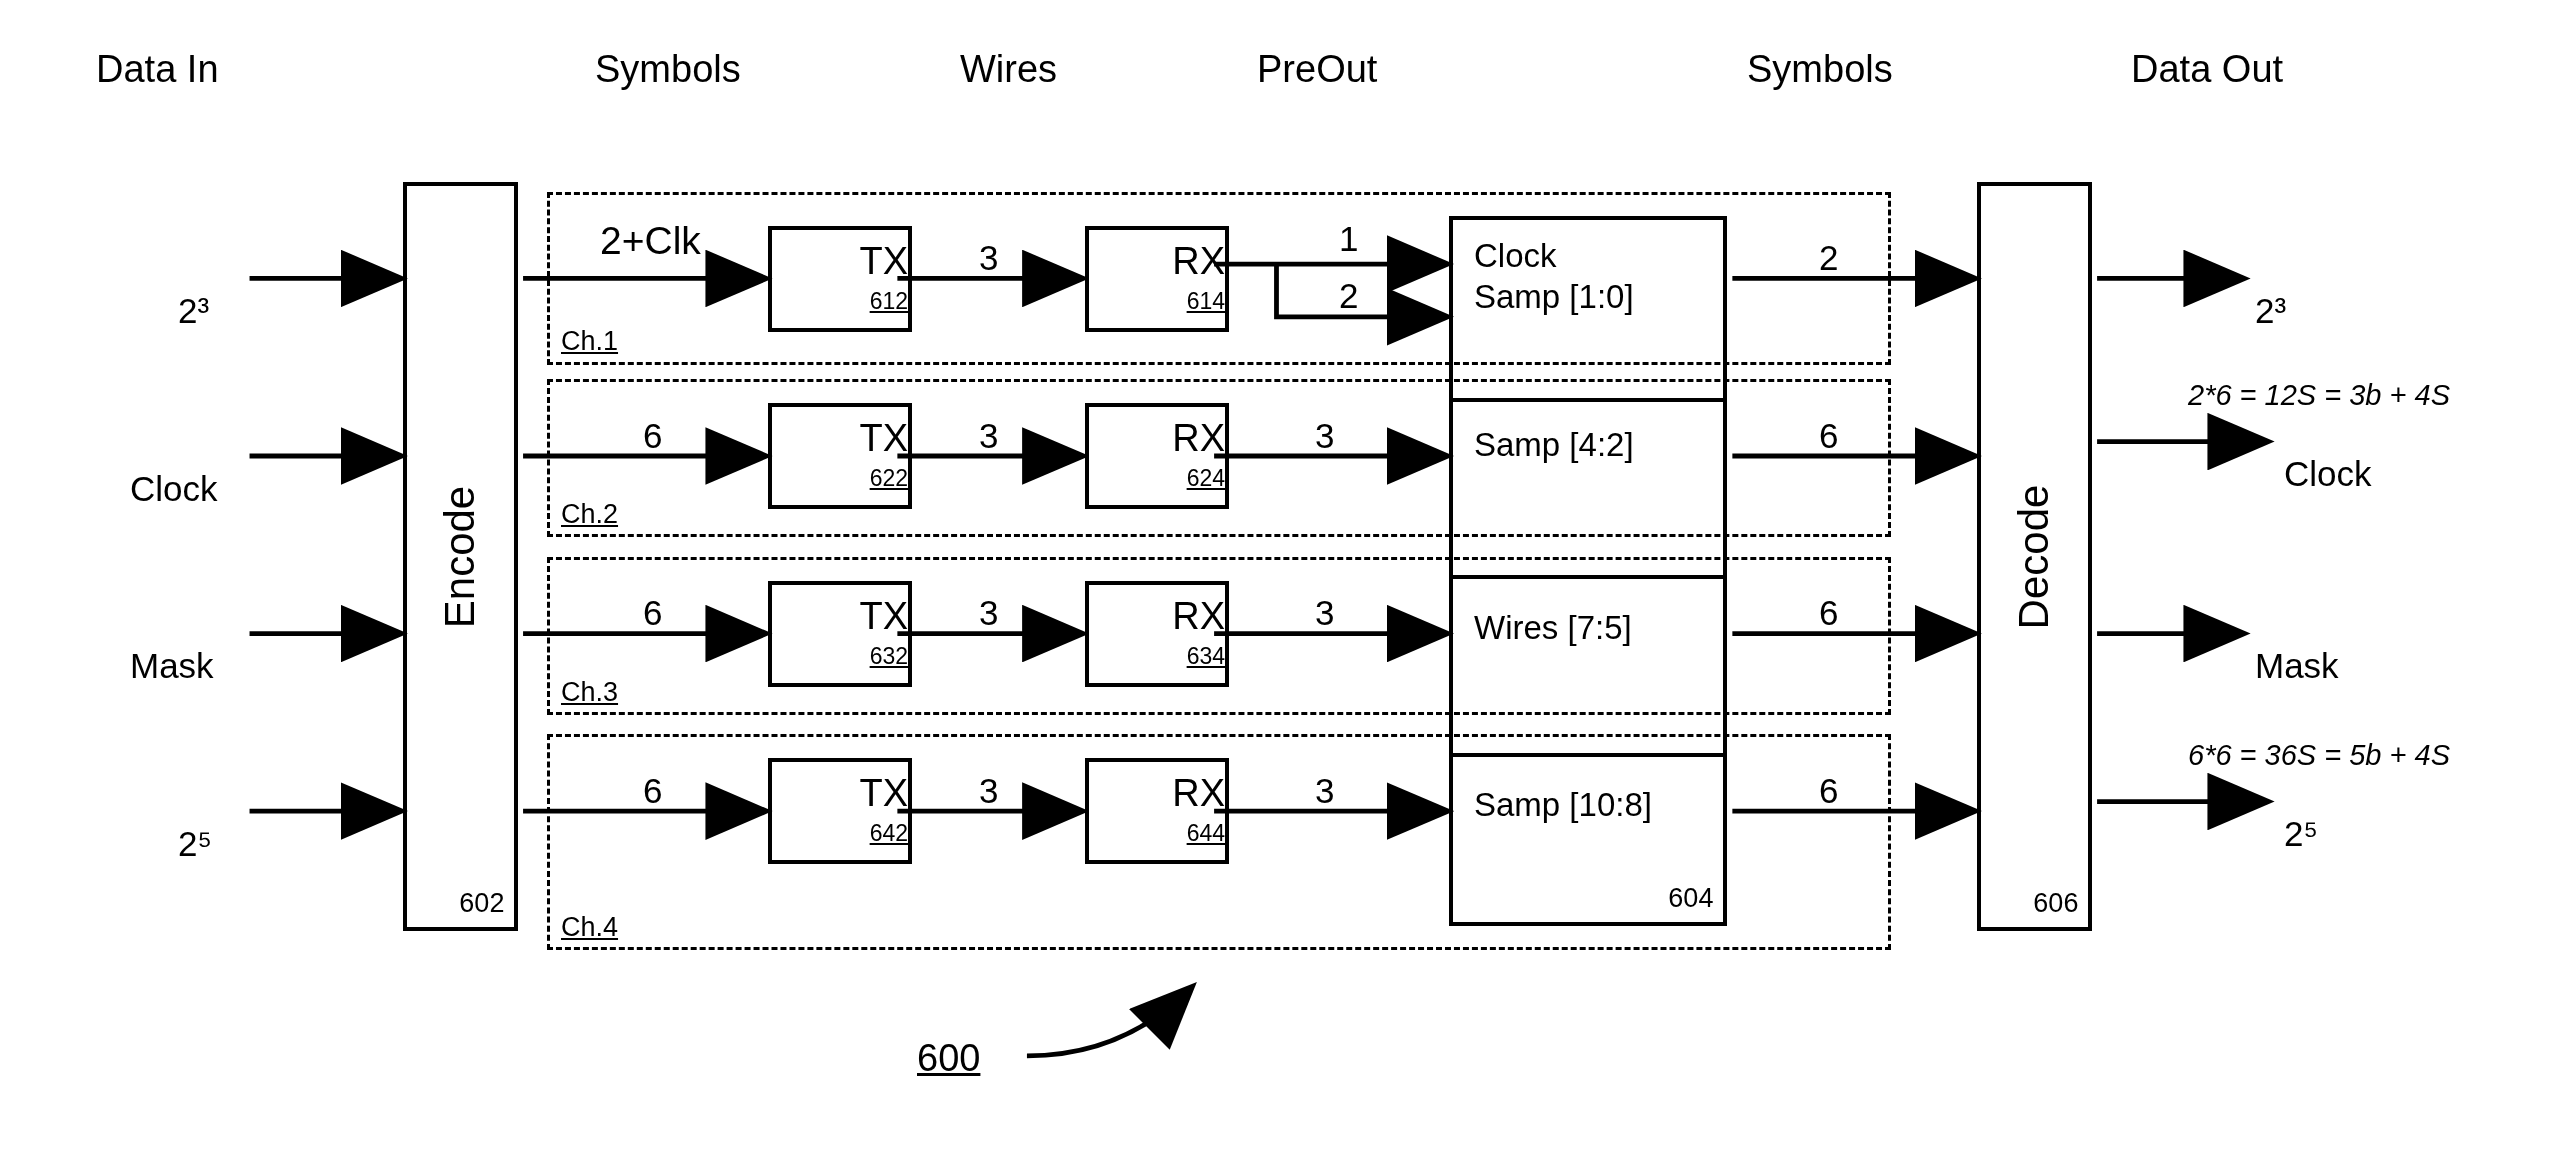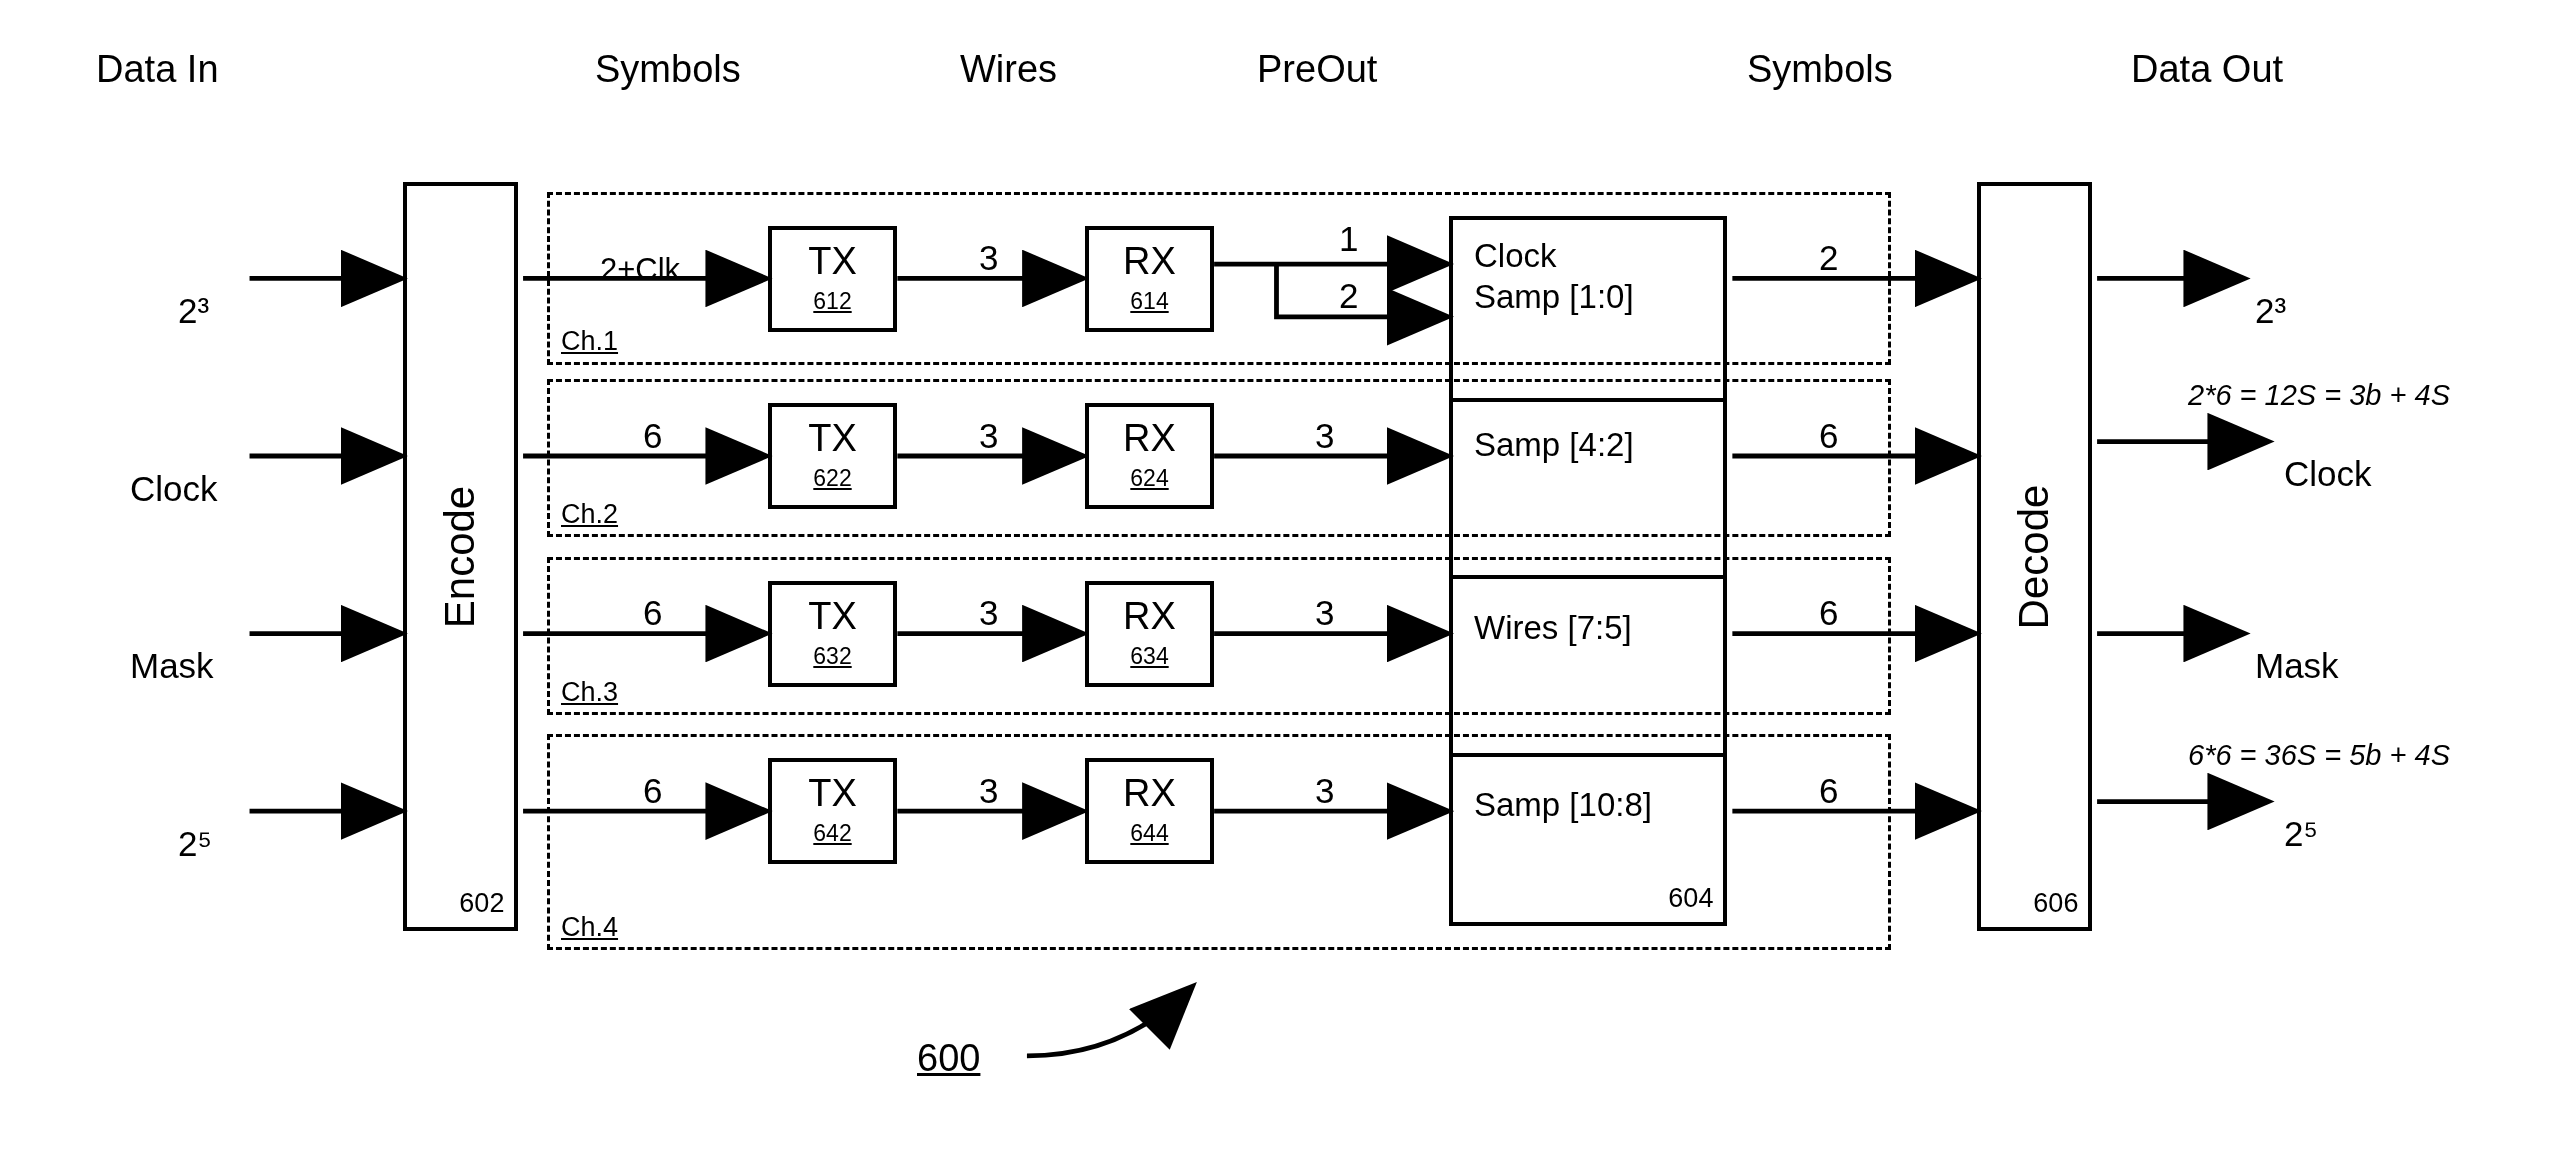--- a/index.html
+++ b/index.html
@@ -31,23 +31,23 @@
   .blocknum {
     position: absolute;
     font-size: 27px;
     bottom: 7.7px;
     right: 9.6px;
     margin-left: 32px;
   }
   .txrx {
     position: absolute;
     border: 4.8px solid #000;
-    width: 129px;
+    width: 144px;
     height: 106px;
-    text-align: center;
+    text-align: right;
   }
   .txrx .lbl {
     font-size: 38px;
     margin-top: 9.6px;
   }
   .txrx .num {
     font-size: 23px;
     text-decoration: underline;
     margin-top: 5px;
   }
@@ -187,21 +187,21 @@
 <div class="arrow-text" style="left:130px; top:614px">Mask</div>
 <div class="arrow-text" style="left:178px; top:792px">2⁵</div>
 
 <div class="arrow-text" style="left:2255px; top:259px">2³</div>
 <div class="small-text" style="left:2188px; top:379px">2*6 = 12S = 3b + 4S</div>
 <div class="arrow-text" style="left:2284px; top:422px">Clock</div>
 <div class="arrow-text" style="left:2255px; top:614px">Mask</div>
 <div class="small-text" style="left:2188px; top:739px">6*6 = 36S = 5b + 4S</div>
 <div class="arrow-text" style="left:2284px; top:782px">2⁵</div>
 
-<div class="line-text" style="left:600px; top:252px; font-size:31px">2+Clk</div>
+<div class="line-text" style="left:600px; top:219px; font-size:39px">2+Clk</div>
 <div class="line-text" style="left:979px; top:238px">3</div>
 <div class="line-text" style="left:1339px; top:219px">1</div>
 <div class="line-text" style="left:1339px; top:276px">2</div>
 <div class="line-text" style="left:1819px; top:238px">2</div>
 
 <div class="line-text" style="left:643px; top:416px">6</div>
 <div class="line-text" style="left:979px; top:416px">3</div>
 <div class="line-text" style="left:1315px; top:416px">3</div>
 <div class="line-text" style="left:1819px; top:416px">6</div>
 

